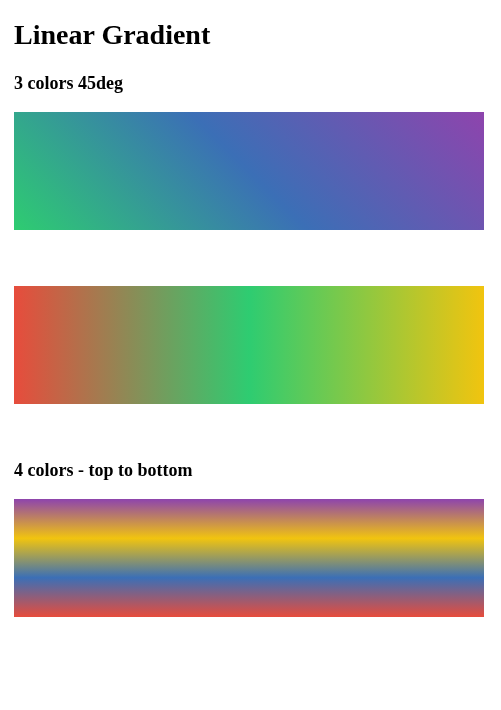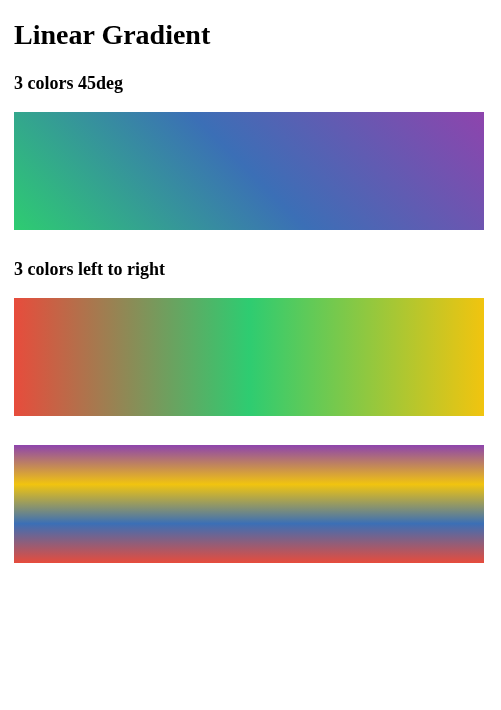--- a/index.html
+++ b/index.html
@@ -11,21 +11,21 @@
       background: #fff;
       width: 501px;
     }
     h1.page-title {
       font-size: 28px;
       font-weight: 700;
       margin: 6px 0 22px 0;
       line-height: 1.1;
     }
     .section {
-      margin-bottom: 29px;
+      margin-bottom: 56px;
     }
     .section h3 {
       font-size: 18px;
       font-weight: 700;
       margin: 0 0 18px 0;
     }
     .swatch {
       width: 470px;
       height: 118px;
     }
@@ -37,19 +37,19 @@
 <body>
 
 <h1 class="page-title">Linear Gradient</h1>
 
 <div class="section">
   <h3>3 colors 45deg</h3>
   <div class="swatch grad-1"></div>
 </div>
 
 <div class="section">
-  <h3>3 colors left to right</h3>
   <div class="swatch grad-2"></div>
 </div>
 
 <div class="section">
+  <h3>4 colors - top to bottom</h3>
   <div class="swatch grad-3"></div>
 </div>
 
 </body></html>

